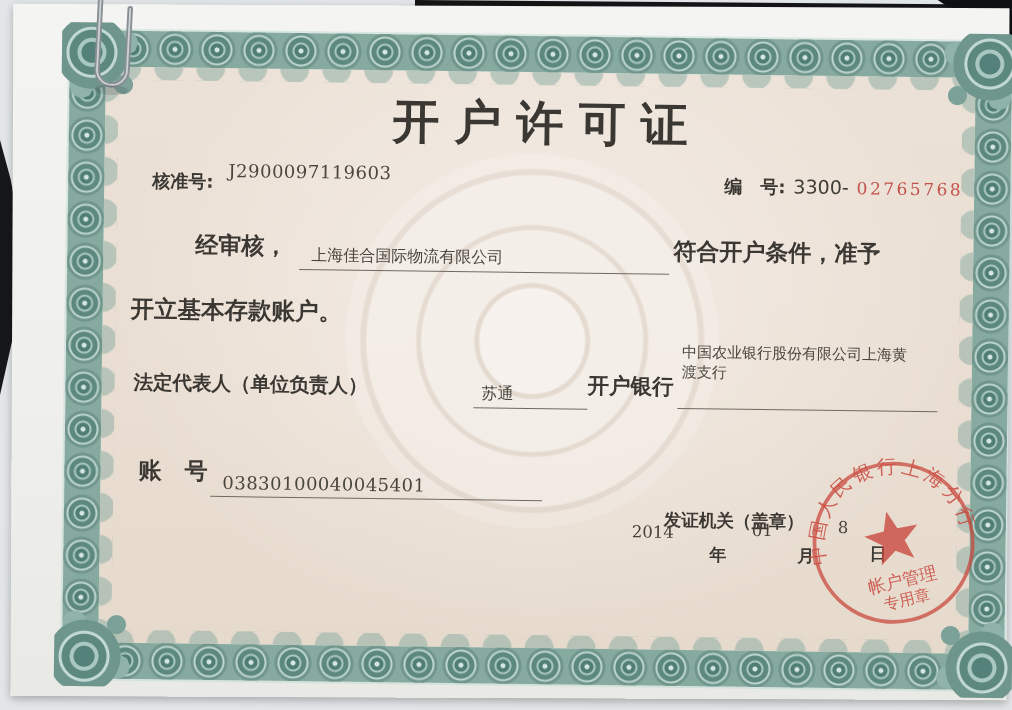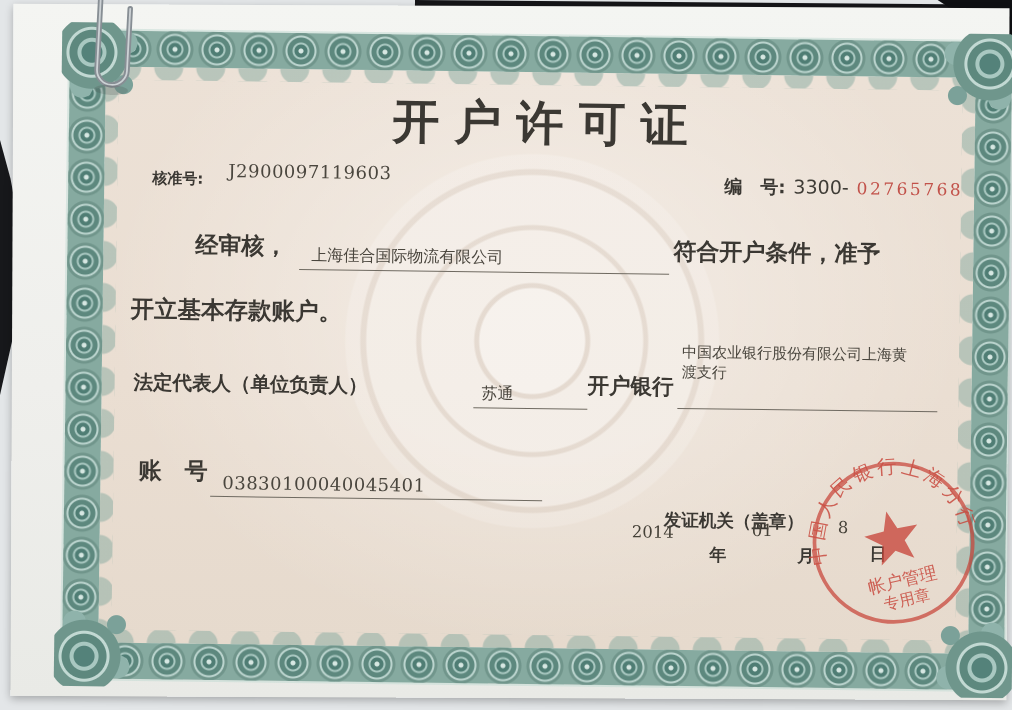--- a/index.html
+++ b/index.html
@@ -98,21 +98,21 @@
       <div class="scallop bottom"></div>
       <div class="scallop left"></div>
       <div class="scallop right"></div>
       <div class="corner tl"></div>
       <div class="corner tr"></div>
       <div class="corner bl"></div>
       <div class="corner br"></div>
 
       <div class="cert-title">开户许可证</div>
 
-      <div class="lbl" style="left:84px;top:138px;font-size:15px;">核准号:</div>
+      <div class="lbl" style="left:84px;top:138px;font-size:18px;">核准号:</div>
       <div class="val" style="left:160px;top:128px;font-size:18px;letter-spacing:.5px;">J2900097119603</div>
 
       <div class="serial-row">
         <span class="s-lbl">编　号:</span>
         <span class="s-pre">3300-</span>
         <span class="s-red">02765768</span>
       </div>
 
       <div class="lbl" style="left:128px;top:198px;font-size:23px;">经审核，</div>
       <div class="field" style="left:232px;top:200px;width:370px;height:36px;">

